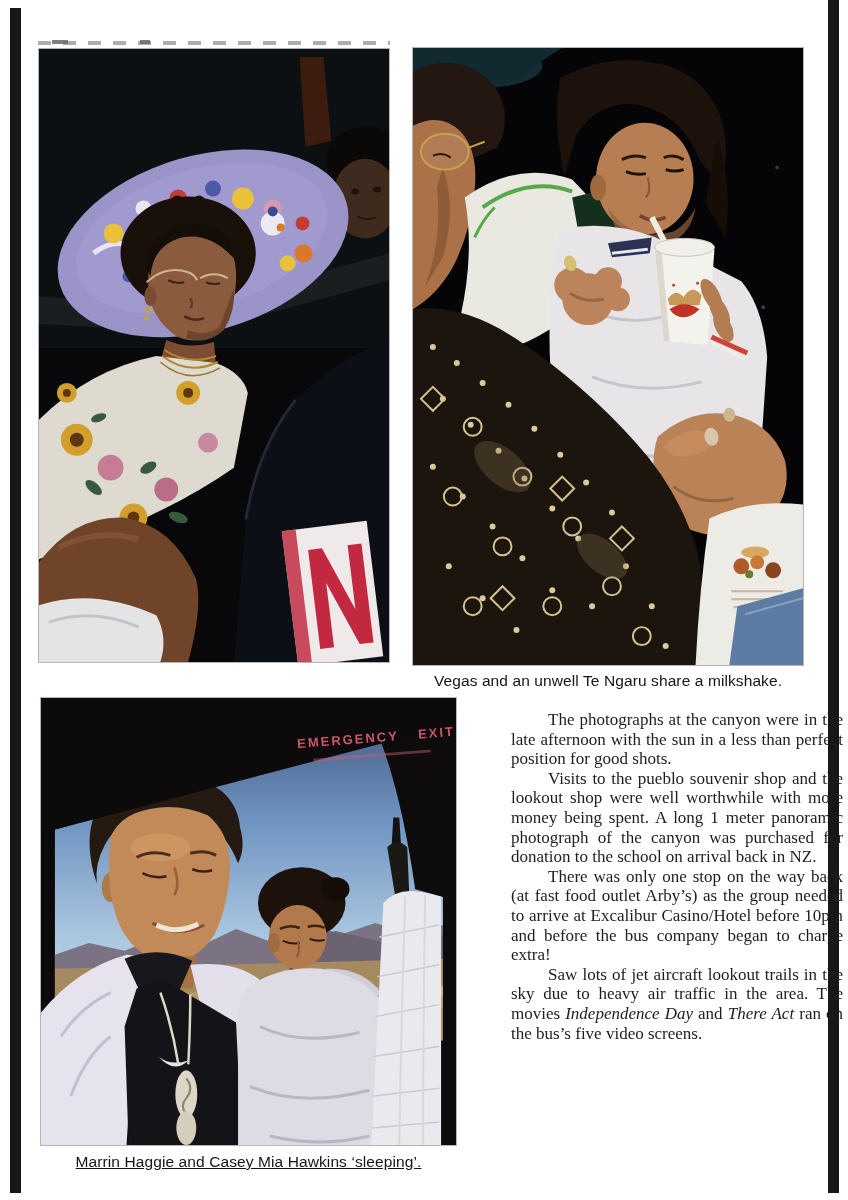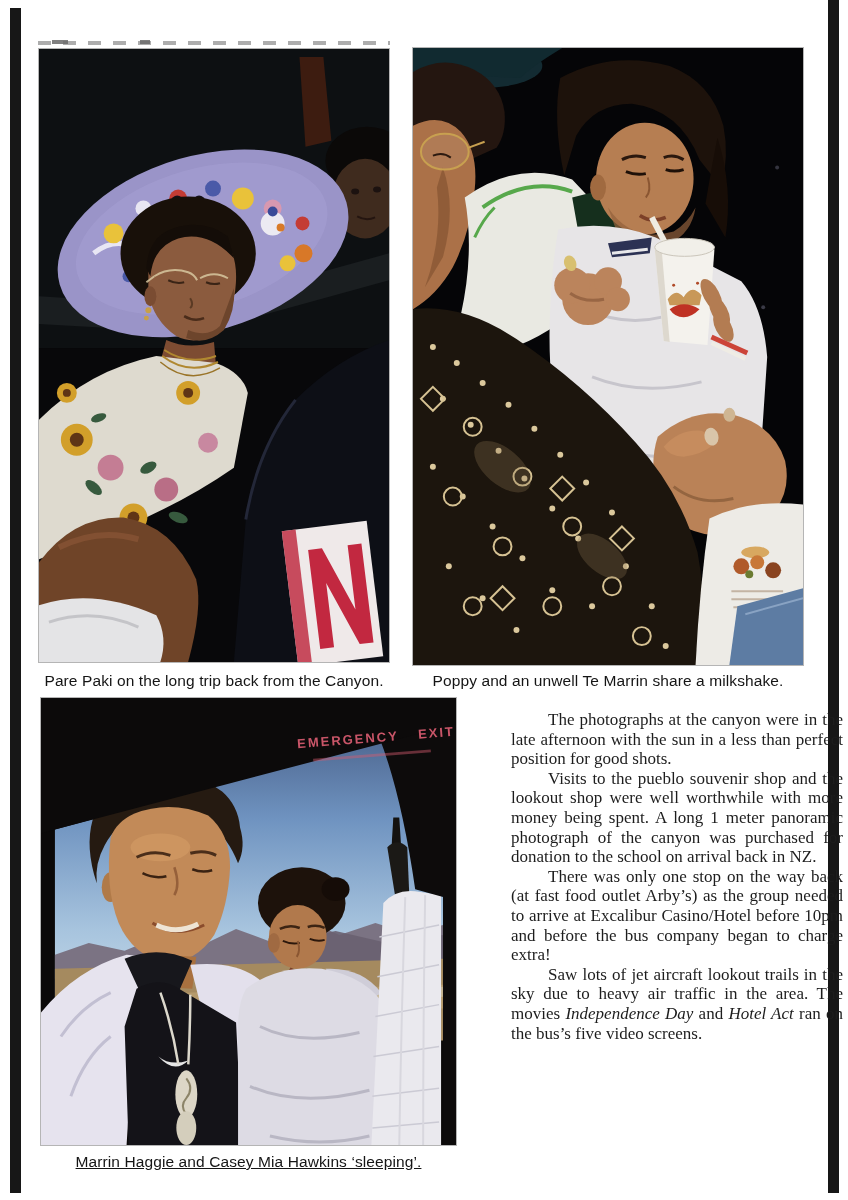--- a/index.html
+++ b/index.html
@@ -335,24 +335,23 @@
       </g>
       <path d="M366,200 Q362,320 360,449 M386,198 Q384,320 384,449" stroke="#d8d7de" stroke-width="2" fill="none"></path>
 
       <path d="M330,0 L417,0 L417,449 L404,449 L404,200 L376,192 Q362,96 340,40 Z" fill="#0d0b0b"></path>
       <path d="M0,0 L417,0 L417,26 L14,132 L0,136 Z" fill="#0c0a0a"></path>
     </svg>
     <div class="emx">EMERGENCY EXIT</div>
     <div class="emx-sub"></div>
   </div>
 
-  <div class="caption" id="caption1">Pare Paki on the long trip back from the Canyon.</div>
-  <div class="caption" id="caption2">Poppy and an unwell Te Marrin share a milkshake.</div>
+  <div class="caption" id="caption2">Vegas and an unwell Te Ngaru share a milkshake.</div>
   <div class="caption" id="caption3">Marrin Haggie and Casey Mia Hawkins ‘sleeping’.</div>
 
   <div class="article">
       <p><span>The photographs at the canyon were in the late afternoon with the sun in a less than perfect position for good shots.</span></p>
       <p><span>Visits to the pueblo souvenir shop and the lookout shop were well worthwhile with more money being spent. A long 1 meter panoramic photograph of the canyon was purchased for donation to the school on arrival back in NZ.</span></p>
       <p><span>There was only one stop on the way back (at fast food outlet Arby’s) as the group needed to arrive at Excalibur Casino/Hotel before 10pm and before the bus company began to charge extra!</span></p>
-      <p><span>Saw lots of jet aircraft lookout trails in the sky due to heavy air traffic in the area.  The movies </span><i>Independence Day</i><span> and </span><i>Hotel Act</i><span> ran on the bus’s five video screens.</span></p>
+      <p><span>Saw lots of jet aircraft lookout trails in the sky due to heavy air traffic in the area.  The movies </span><i>Independence Day</i><span> and </span><i>There Act</i><span> ran on the bus’s five video screens.</span></p>
     </div>
 
 </div>
 
 </body></html>

